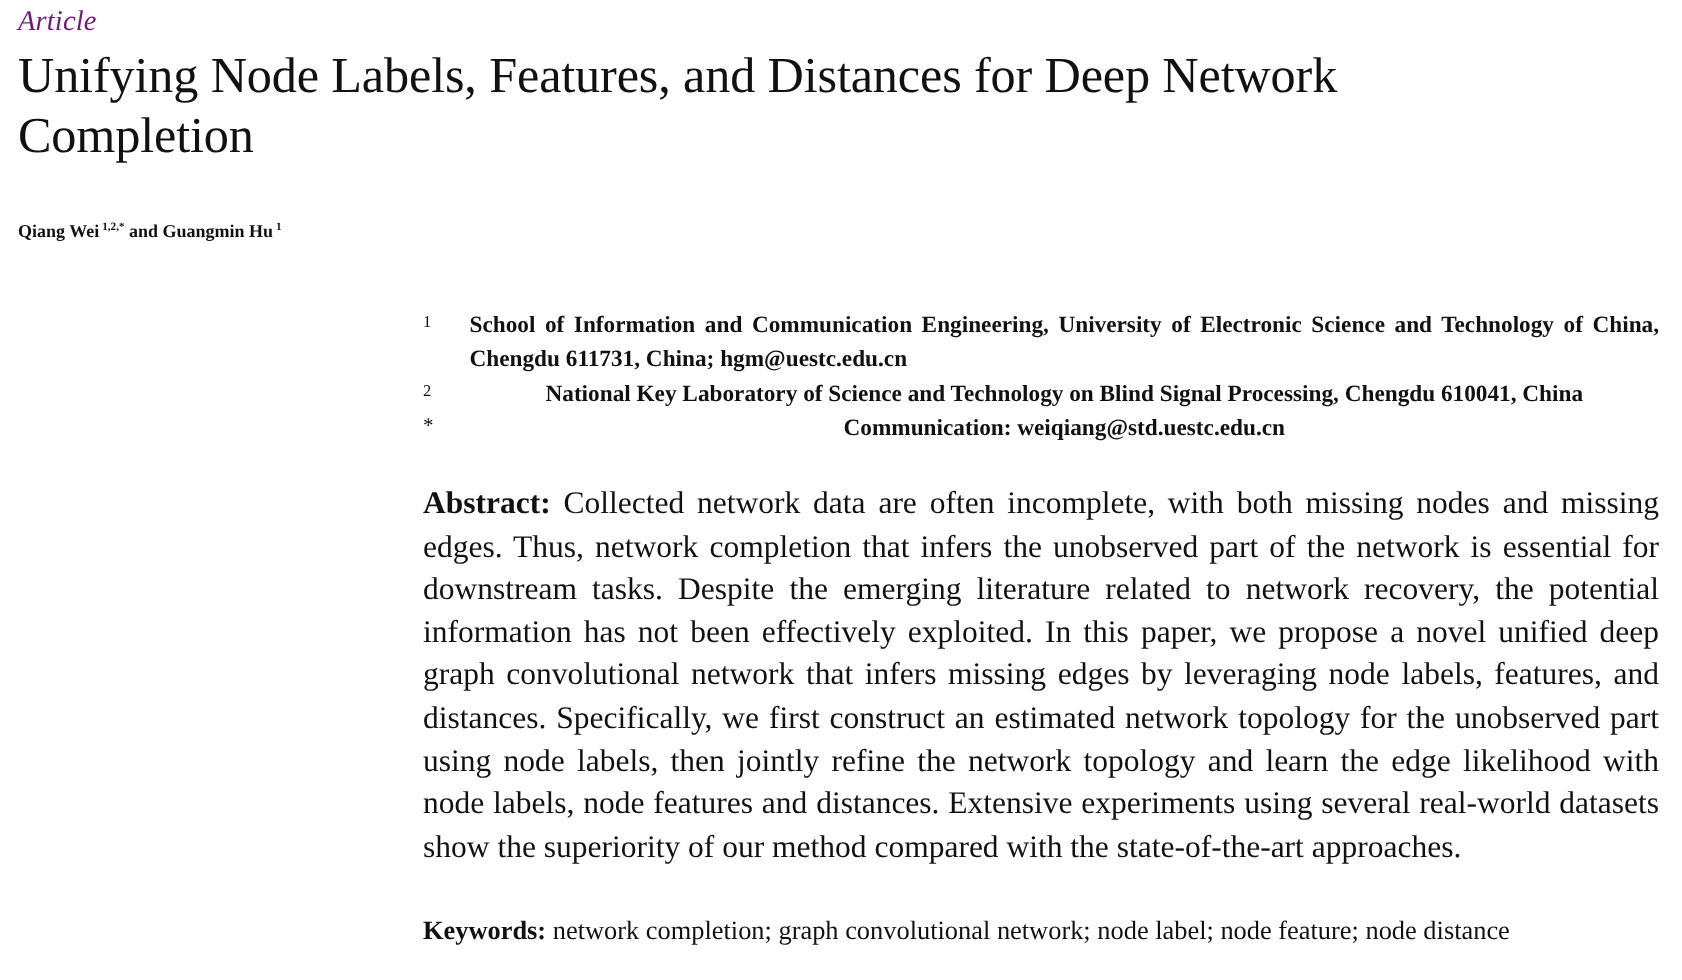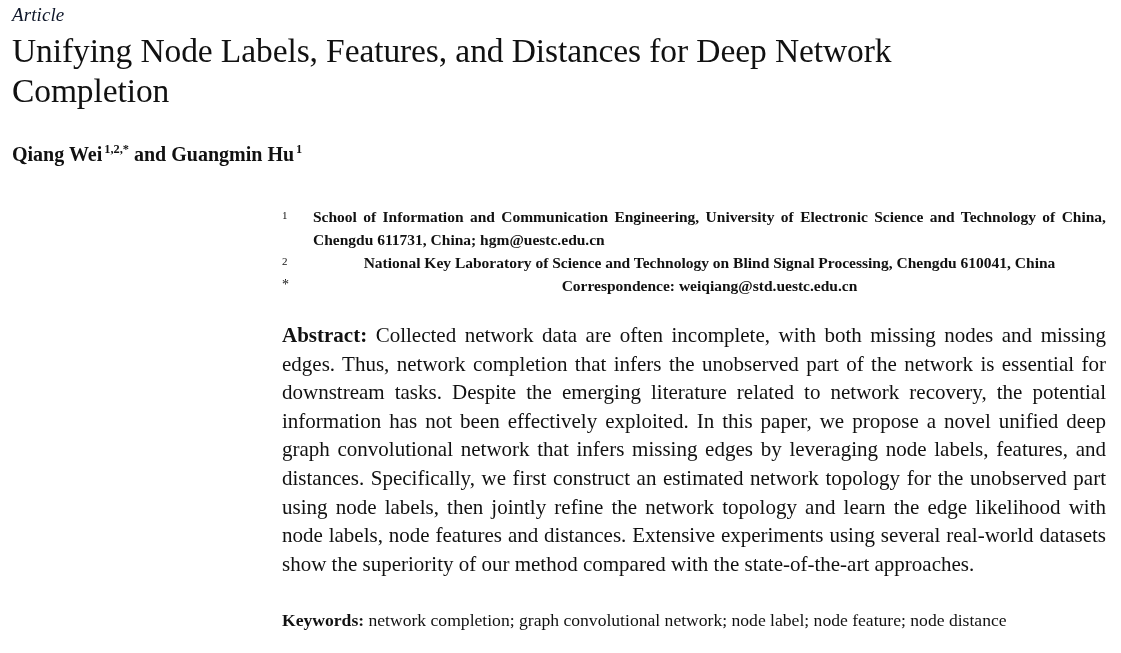--- a/index.html
+++ b/index.html
@@ -28,37 +28,37 @@
     position: absolute;
     left: 12px;
     top: 4px;
     width: 980px;
   }
 
   .article-type {
     font-style: italic;
     font-size: 19px;
     line-height: 22px;
-    color: #0f172a;
+    color: #701a75;
     letter-spacing: 0.1px;
   }
 
   .paper-title {
     margin-top: 5px;
     font-size: 33.5px;
     line-height: 40px;
     font-weight: normal;
     color: #111111;
     letter-spacing: -0.1px;
     width: 975px;
   }
 
   .author-line {
     margin-top: 31px;
-    font-size: 20px;
+    font-size: 12px;
     line-height: 24px;
     font-weight: bold;
     color: #111111;
   }
   .author-line sup {
     font-size: 0.62em;
     vertical-align: super;
     line-height: 0;
     font-weight: bold;
     padding-left: 2px;
@@ -149,21 +149,21 @@
       <div class="affil-row">
         <div class="affil-marker">1</div>
         <div class="affil-text">School of Information and Communication Engineering, University of Electronic Science and Technology of China, Chengdu 611731, China; hgm@uestc.edu.cn</div>
       </div>
       <div class="affil-row">
         <div class="affil-marker">2</div>
         <div class="affil-text nojust">National Key Laboratory of Science and Technology on Blind Signal Processing, Chengdu 610041, China</div>
       </div>
       <div class="affil-row">
         <div class="affil-marker star">*</div>
-        <div class="affil-text nojust">Correspondence: weiqiang@std.uestc.edu.cn</div>
+        <div class="affil-text nojust">Communication: weiqiang@std.uestc.edu.cn</div>
       </div>
     </div>
 
     <div class="abstract">
       <span class="lead-label">Abstract:</span><span> Collected network data are often incomplete, with both missing nodes and missing edges. Thus, network completion that infers the unobserved part of the network is essential for downstream tasks.  Despite the emerging literature related to network recovery, the potential information has not been effectively exploited. In this paper, we propose a novel unified deep graph convolutional network that infers missing edges by leveraging node labels, features, and distances. Specifically, we first construct an estimated network topology for the unobserved part using node labels, then jointly refine the network topology and learn the edge likelihood with node labels, node features and distances. Extensive experiments using several real-world datasets show the superiority of our method compared with the state-of-the-art approaches.</span>
     </div>
 
     <div class="keywords">
       <span class="lead-label">Keywords:</span><span> network completion; graph convolutional network; node label; node feature; node distance</span>
     </div>

